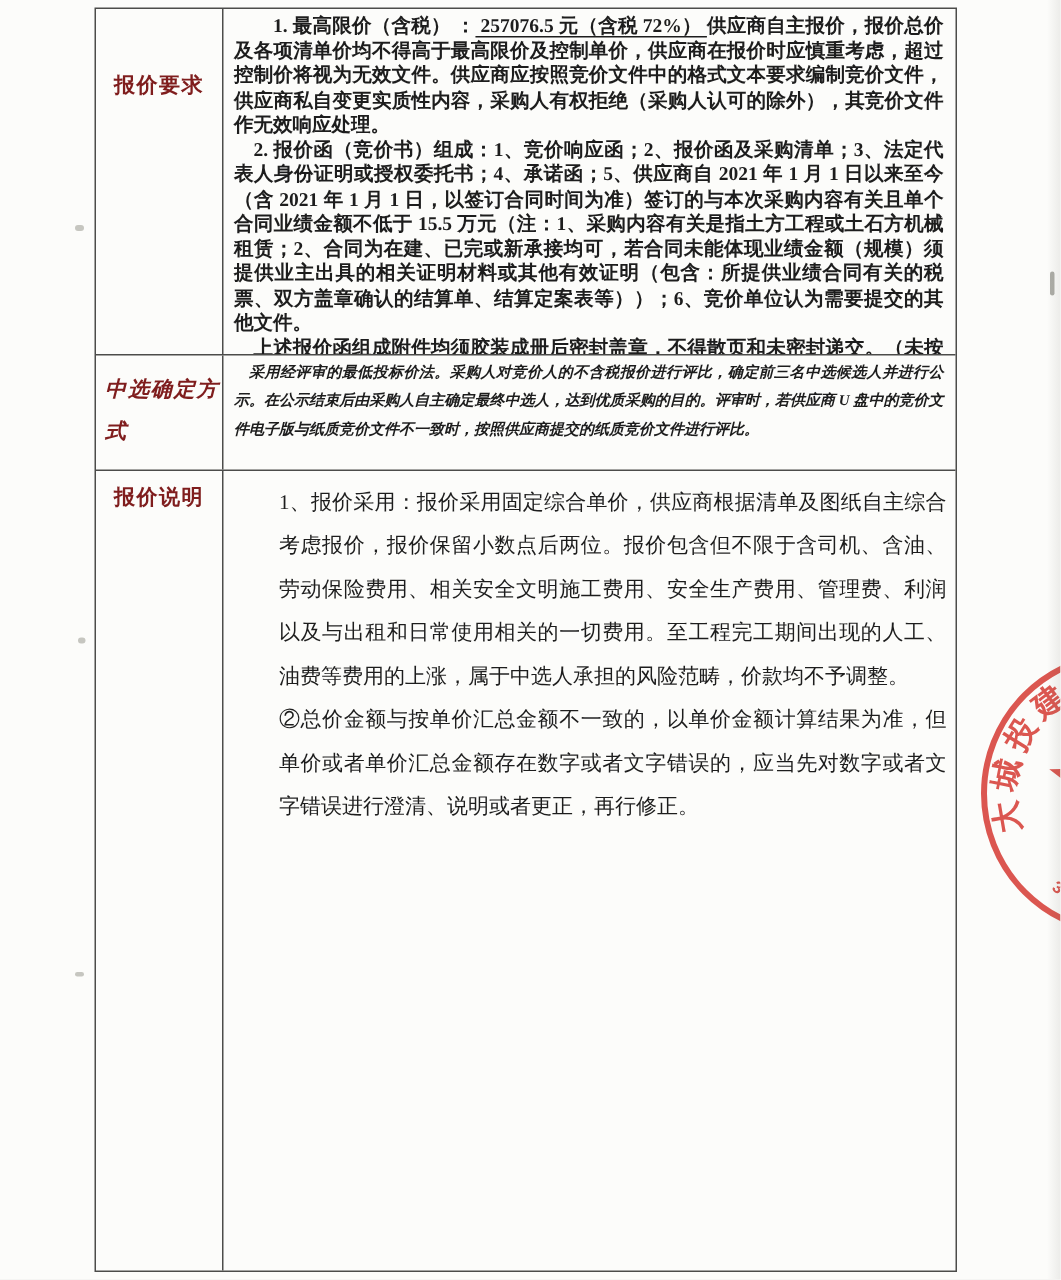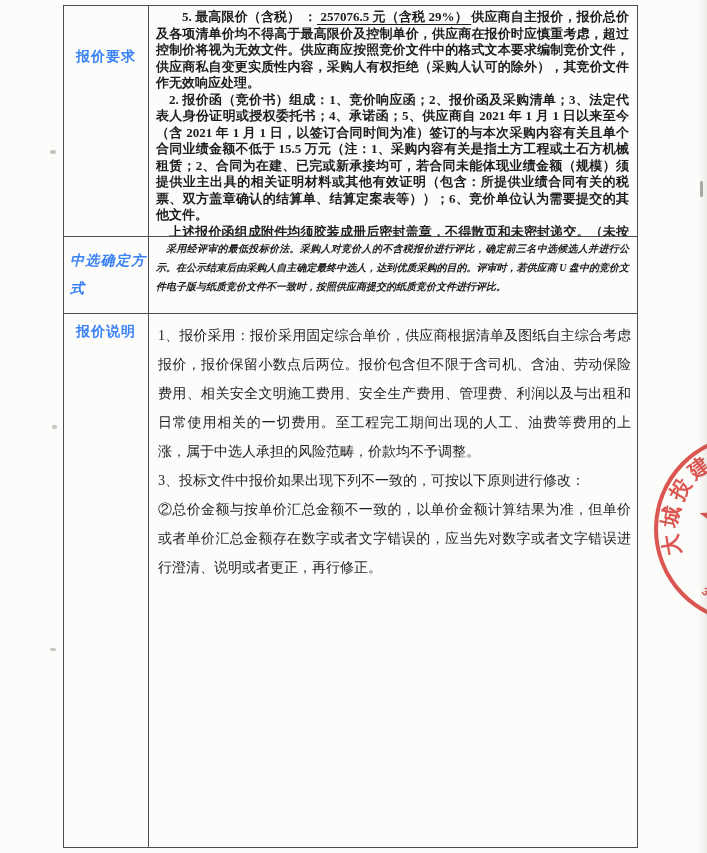--- a/index.html
+++ b/index.html
@@ -24,28 +24,28 @@
     position:absolute;left:63px;top:5px;width:573px;
     border:1px solid #4c4c4a;
     background:transparent;
   }
   .row{
     display:grid;
     grid-template-columns:85px 1fr;
     border-bottom:1px solid #4c4c4a;
     box-sizing:border-box;
   }
-  .row:last-child{border-bottom:none;}
+  .row:last-child{border-bottom:none;gap:28px;}
   .label-cell{
     border-right:1px solid #4c4c4a;
     box-sizing:border-box;
     font-weight:700;
     font-size:14px;
     letter-spacing:1px;
-    color:#3b82f6;
+    color:#7f1d1d;
   }
   .content-cell{
     box-sizing:border-box;
     text-align:justify;
     overflow:hidden;
   }
   
   .row-1{height:231px;}
   .row-1 .label-cell{padding-top:42px;text-align:center;}
   .row-1 .content-cell{
@@ -86,38 +86,37 @@
 </head>
 <body>
 
 <div class="page">
 
   <div class="doc-table">
 
     <div class="row row-1">
       <div class="label-cell">报价要求</div>
       <div class="content-cell">
-        <p class="indent-2"><span>5. 最高限价（含税） ：</span><span class="u"> 257076.5 元（含税 29%） </span><span> 供应商自主报价，报价总价及各项清单价均不得高于最高限价及控制单价，供应商在报价时应慎重考虑，超过控制价将视为无效文件。供应商应按照竞价文件中的格式文本要求编制竞价文件，供应商私自变更实质性内容，采购人有权拒绝（采购人认可的除外），其竞价文件作无效响应处理。</span></p>
+        <p class="indent-2"><span>1. 最高限价（含税） ：</span><span class="u"> 257076.5 元（含税 72%） </span><span> 供应商自主报价，报价总价及各项清单价均不得高于最高限价及控制单价，供应商在报价时应慎重考虑，超过控制价将视为无效文件。供应商应按照竞价文件中的格式文本要求编制竞价文件，供应商私自变更实质性内容，采购人有权拒绝（采购人认可的除外），其竞价文件作无效响应处理。</span></p>
         <p class="indent-1">2. 报价函（竞价书）组成：1、竞价响应函；2、报价函及采购清单；3、法定代表人身份证明或授权委托书；4、承诺函；5、供应商自 2021 年 1 月 1 日以来至今（含 2021 年 1 月 1 日，以签订合同时间为准）签订的与本次采购内容有关且单个合同业绩金额不低于 15.5 万元（注：1、采购内容有关是指土方工程或土石方机械租赁；2、合同为在建、已完或新承接均可，若合同未能体现业绩金额（规模）须提供业主出具的相关证明材料或其他有效证明（包含：所提供业绩合同有关的税票、双方盖章确认的结算单、结算定案表等））；6、竞价单位认为需要提交的其他文件。</p>
         <p class="indent-1">上述报价函组成附件均须胶装成册后密封盖章，不得散页和未密封递交。（未按要求胶装密封的，采购人可以拒收竞价文件）</p>
       </div>
     </div>
 
     <div class="row row-2">
       <div class="label-cell">中选确定方式</div>
       <div class="content-cell">
         <p class="indent-1">采用经评审的最低投标价法。采购人对竞价人的不含税报价进行评比，确定前三名中选候选人并进行公示。在公示结束后由采购人自主确定最终中选人，达到优质采购的目的。评审时，若供应商 U 盘中的竞价文件电子版与纸质竞价文件不一致时，按照供应商提交的纸质竞价文件进行评比。</p>
       </div>
     </div>
 
     <div class="row row-3">
       <div class="label-cell">报价说明</div>
       <div class="content-cell">
         <p>1、报价采用：报价采用固定综合单价，供应商根据清单及图纸自主综合考虑报价，报价保留小数点后两位。报价包含但不限于含司机、含油、劳动保险费用、相关安全文明施工费用、安全生产费用、管理费、利润以及与出租和日常使用相关的一切费用。至工程完工期间出现的人工、油费等费用的上涨，属于中选人承担的风险范畴，价款均不予调整。</p>
-        <p>3、投标文件中报价如果出现下列不一致的，可按以下原则进行修改：</p>
         <p>②总价金额与按单价汇总金额不一致的，以单价金额计算结果为准，但单价或者单价汇总金额存在数字或者文字错误的，应当先对数字或者文字错误进行澄清、说明或者更正，再行修正。</p>
       </div>
     </div>
 
   </div>
 
   <svg class="seal" viewBox="0 0 230 230" width="230" height="230" aria-hidden="true">
     <defs>
       <path id="ringArc" d="M 47.3 139.6 A 72 72 0 0 1 102.5 44.1" fill="none"></path>
       <path id="serialArc" d="M 66.8 178.9 A 80 80 0 0 0 117.8 194.9" fill="none"></path>

